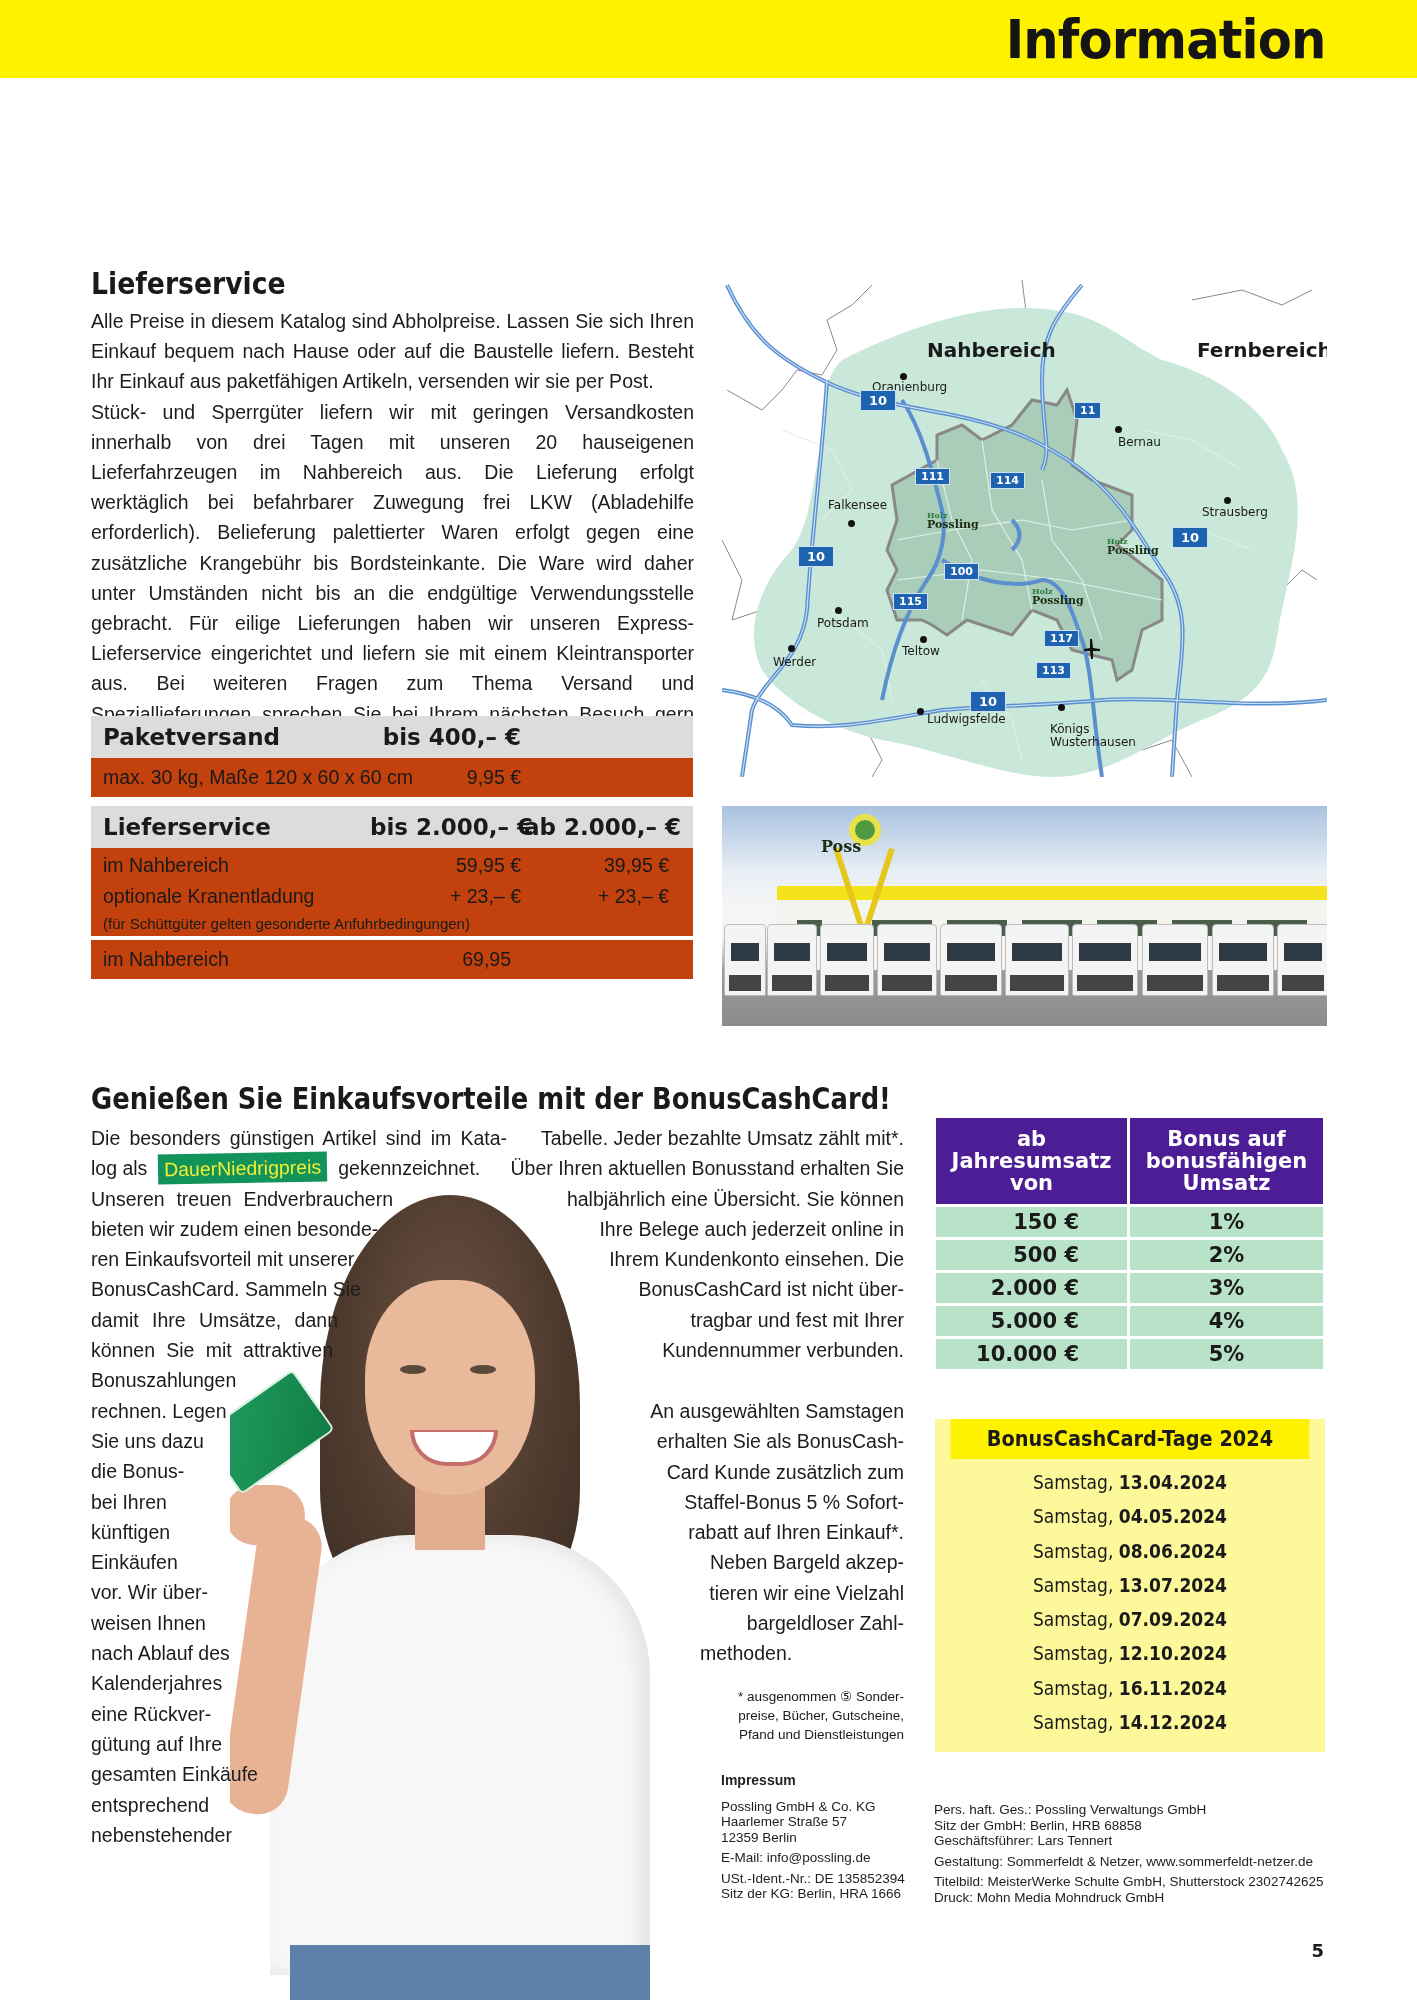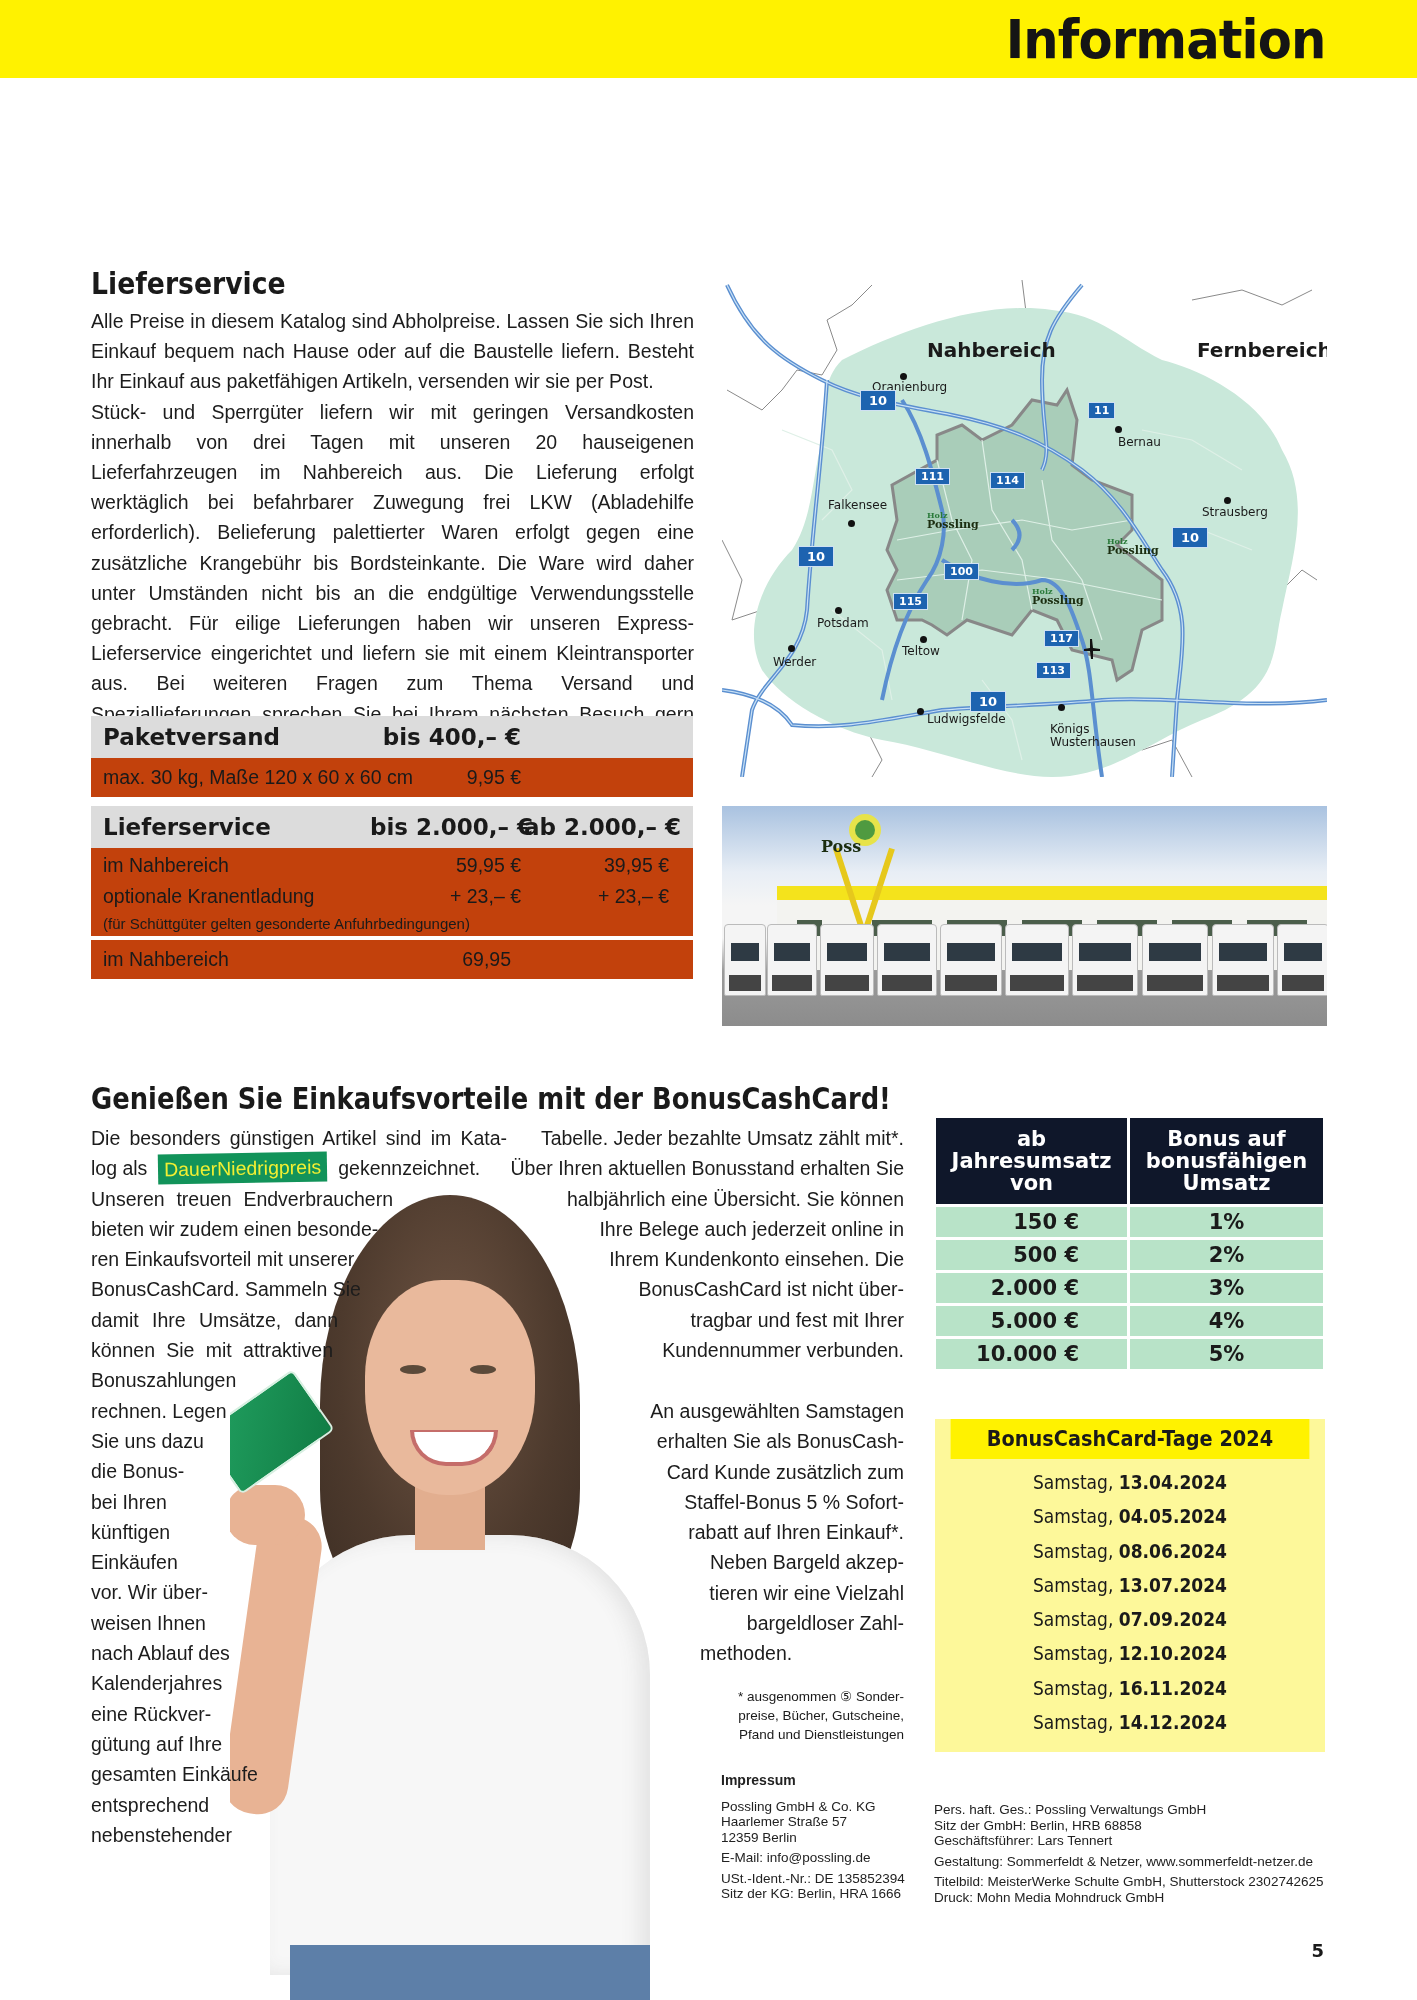--- a/index.html
+++ b/index.html
@@ -63,21 +63,21 @@
   .eye { position: absolute; top: 85px; width: 26px; height: 9px; background: #5b4a3a; border-radius: 50%; }
   .mouth { position: absolute; left: 45px; top: 150px; width: 80px; height: 30px; background: #fff; border-radius: 0 0 40px 40px; border: 4px solid #c56d6a; border-top-width: 2px; }
   .neck { position: absolute; left: 185px; top: 295px; width: 70px; height: 70px; background: #e2ae8f; }
   .shirt { position: absolute; left: 40px; top: 350px; width: 380px; height: 440px; background: #f7f7f7; border-radius: 140px 140px 0 0; box-shadow: inset -10px 0 20px #e3e3e3; }
   .arm { position: absolute; left: 10px; top: 330px; width: 65px; height: 300px; background: #e8b394; border-radius: 30px; transform: rotate(8deg); }
   .hand { position: absolute; left: -5px; top: 300px; width: 80px; height: 60px; background: #e8b394; border-radius: 35px; }
   .card { position: absolute; left: -20px; top: 210px; width: 110px; height: 70px; background: linear-gradient(135deg, #21a060, #117d45); border-radius: 6px; transform: rotate(-35deg); border: 2px solid #d7efe1; }
   .jeans { position: absolute; left: 60px; top: 760px; width: 360px; height: 60px; background: #5d7fa8; }
   
   .btable { left: 933px; top: 1115px; width: 393px; border-collapse: separate; border-spacing: 3px; font-family: "DejaVu Sans", sans-serif; font-weight: bold; }
-  .btable th { background: #0f172a; color: #ffffff; font-size: 21px; line-height: 22px; padding: 5px 4px; height: 76px; }
+  .btable th { background: #4c1d95; color: #ffffff; font-size: 21px; line-height: 22px; padding: 5px 4px; height: 76px; }
   .btable td { background: #b8e3c8; color: #1a1a1a; font-size: 21px; height: 30px; padding: 0 4px; }
   .btable td.l { text-align: right; padding-right: 48px; }
   .btable td.r { text-align: center; }
   
   .days { left: 935px; top: 1419px; width: 390px; height: 333px; background: #fdf89a; }
   .days-h { height: 40px; background: #fff200; font-family: "DejaVu Sans", sans-serif; font-weight: bold; font-size: 21px;
             display: flex; align-items: center; justify-content: center; transform: scaleX(0.92); }
   .days-list { padding-top: 6px; }
   .day { height: 34.3px; line-height: 34.3px; text-align: center; font-family: "DejaVu Sans", sans-serif; font-size: 19px; transform: scaleX(0.9); }
   .day b { font-weight: bold; }
@@ -217,21 +217,21 @@
   <span class="dot" style="left:195px;top:428px"></span>
   <span class="map-label" style="left:205px;top:432px">Ludwigsfelde</span>
   <span class="dot" style="left:336px;top:424px"></span>
   <span class="map-label" style="left:328px;top:442px">Königs</span>
   <span class="map-label" style="left:328px;top:455px">Wusterhausen</span>
 
   <span class="shield big" style="left:138px;top:110px">10</span>
   <span class="shield big" style="left:76px;top:266px">10</span>
   <span class="shield big" style="left:450px;top:247px">10</span>
   <span class="shield big" style="left:248px;top:411px">10</span>
-  <span class="shield" style="left:366px;top:122px">11</span>
+  <span class="shield" style="left:352px;top:122px">11</span>
   <span class="shield" style="left:193px;top:188px">111</span>
   <span class="shield" style="left:268px;top:192px">114</span>
   <span class="shield" style="left:222px;top:283px">100</span>
   <span class="shield" style="left:171px;top:313px">115</span>
   <span class="shield" style="left:322px;top:350px">117</span>
   <span class="shield" style="left:314px;top:382px">113</span>
 
   <div class="logo" style="left:205px;top:230px">
     <span class="ball"></span>
     <span class="holz">Holz</span>

